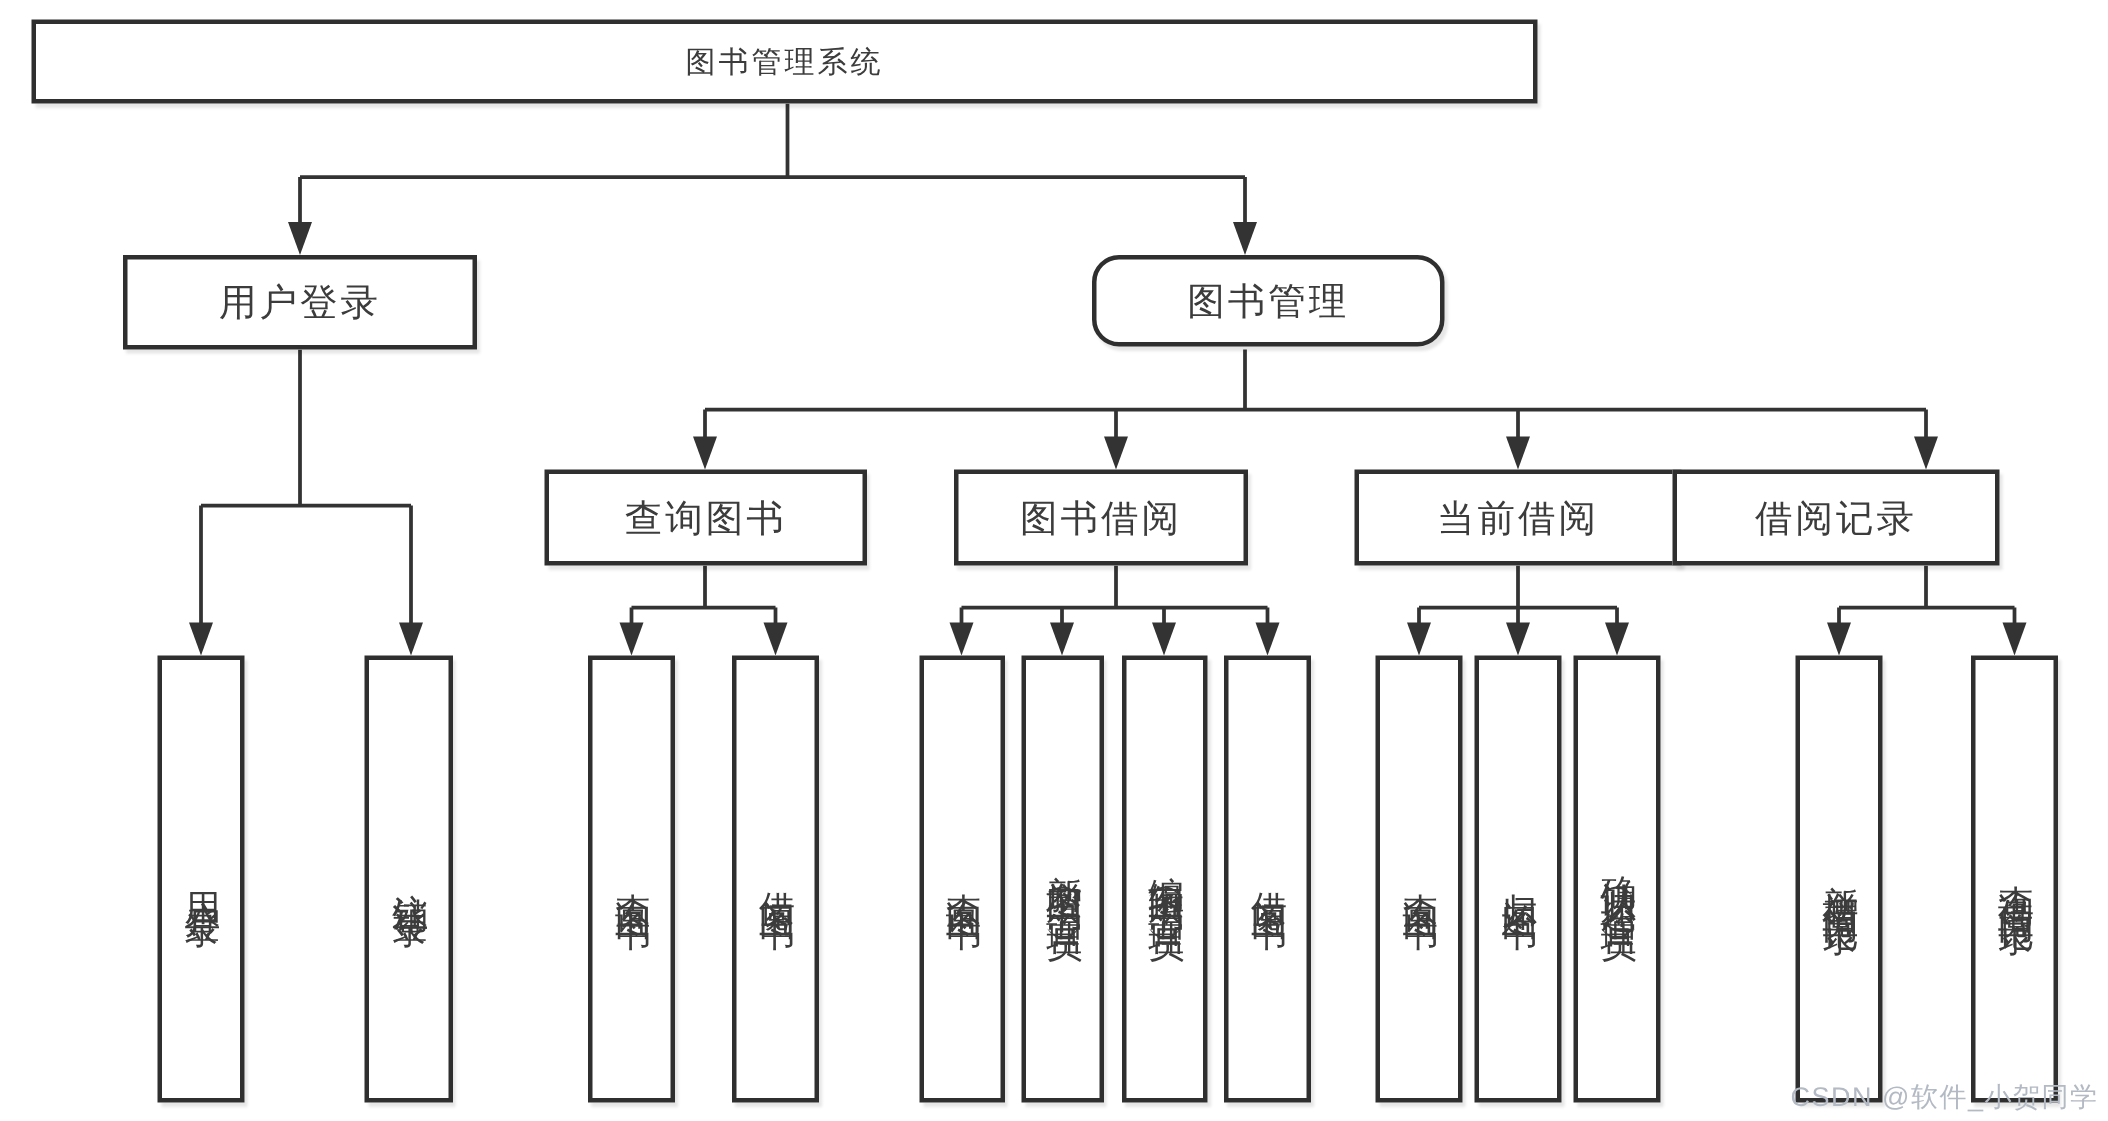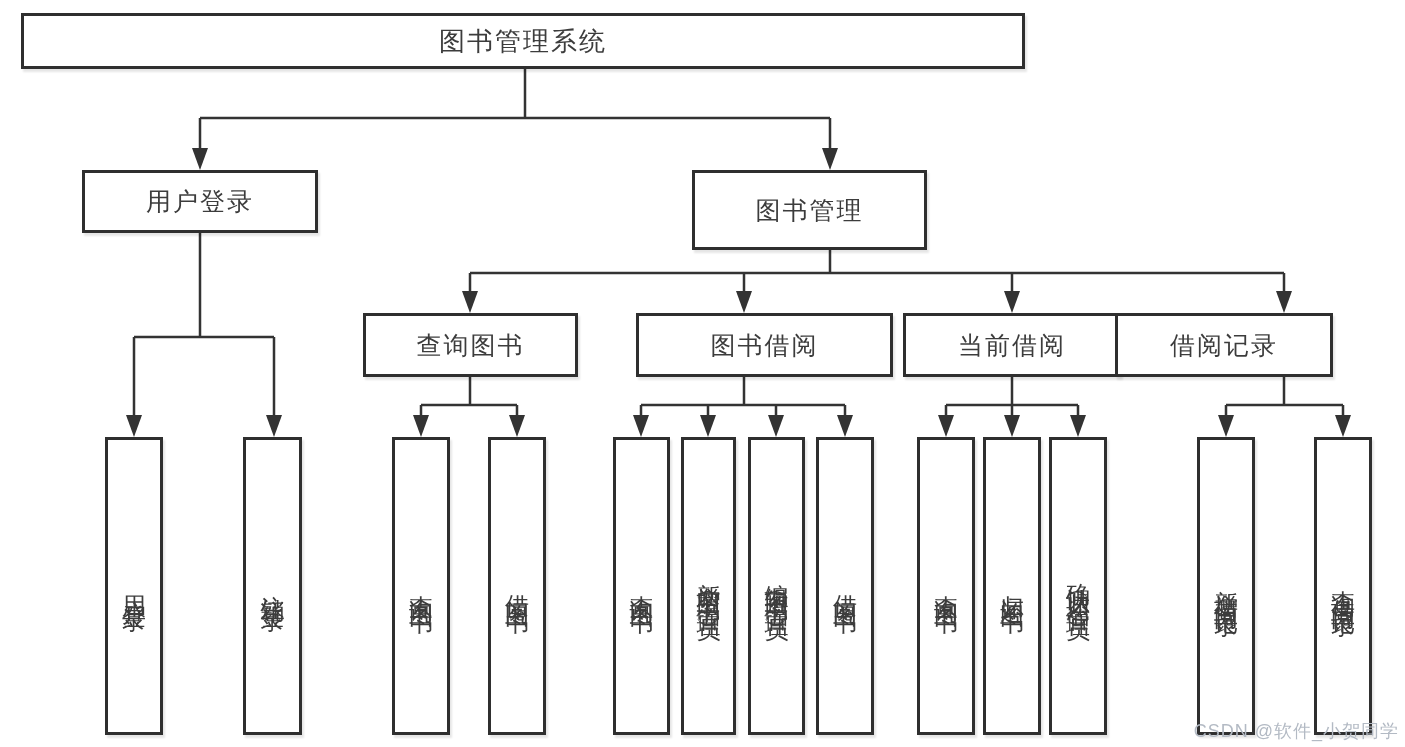--- a/index.html
+++ b/index.html
@@ -33,21 +33,21 @@
     border: 3px solid var(--box-border);
     color: var(--text);
     display: flex;
     align-items: center;
     justify-content: center;
     font-size: 25px;
     letter-spacing: 2px;
     box-shadow: 2px 3px 2px rgba(0,0,0,0.10);
     white-space: nowrap;
   }
-  .node.root { font-size: 26px; }
+  .node.root { font-size: 20px; }
   .vnode span {
     writing-mode: vertical-rl;
     text-orientation: mixed;
     font-size: 24px;
     letter-spacing: 5px;
     line-height: 1;
     white-space: nowrap;
   }
   .watermark {
     position: absolute;
@@ -125,24 +125,24 @@
     </g>
     <g fill="currentColor" stroke="none">
       <polygon points="1218,415 1234,415 1226,437"></polygon>
       <polygon points="1335,415 1351,415 1343,437"></polygon>
     </g>
   </svg>
 
   <div class="node root" style="left:21px; top:13px; width:1004px; height:56px;">图书管理系统</div>
 
   <div class="node" style="left:82px; top:170px; width:236px; height:63px;">用户登录</div>
-  <div class="node" style="left:692px; top:170px; width:235px; height:80px;">图书管理</div>
+  <div class="node" style="left:728px; top:170px; width:235px; height:61px;border-radius:18px;">图书管理</div>
 
   <div class="node" style="left:363px; top:313px; width:215px; height:64px;">查询图书</div>
-  <div class="node" style="left:636px; top:313px; width:257px; height:64px;">图书借阅</div>
+  <div class="node" style="left:636px; top:313px; width:196px; height:64px;">图书借阅</div>
   <div class="node" style="left:903px; top:313px; width:218px; height:64px;font-family:Liberation Mono, monospace;">当前借阅</div>
   <div class="node" style="left:1115px; top:313px; width:218px; height:64px;">借阅记录</div>
 
   <div class="node vnode" style="left:105px; top:437px; width:58px; height:298px;">
       <span>用户登录</span>
     </div>
   <div class="node vnode" style="left:243px; top:437px; width:59px; height:298px;">
       <span>注销登录</span>
     </div>
 

